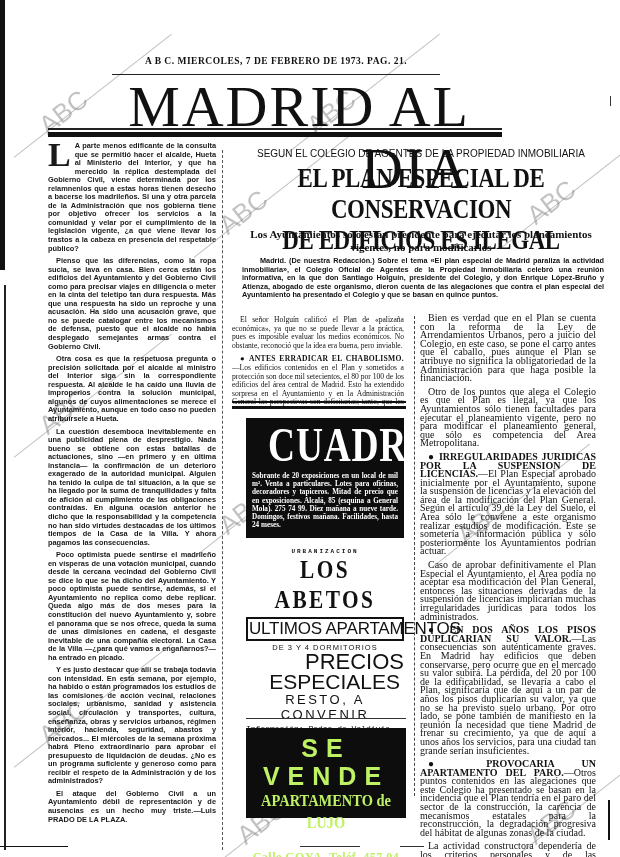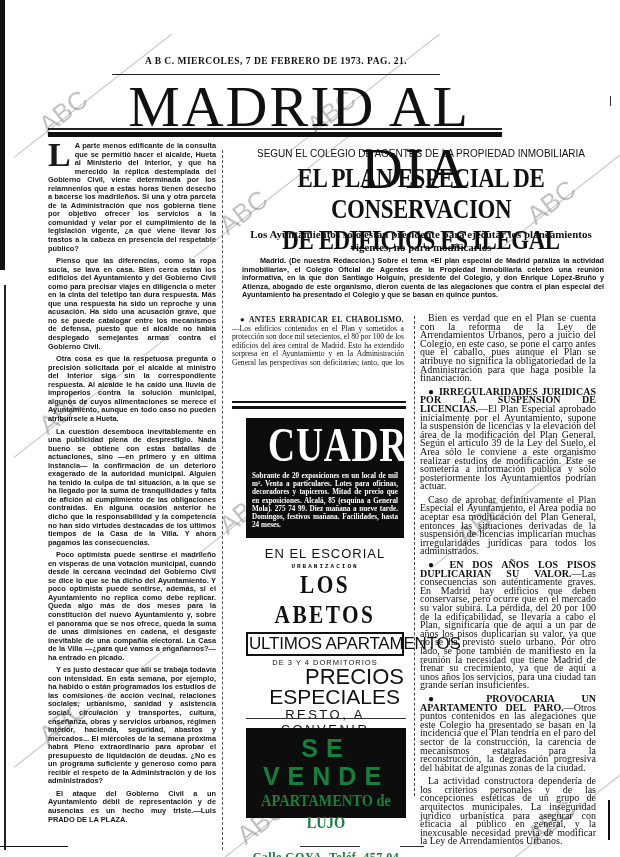--- a/index.html
+++ b/index.html
@@ -65,21 +65,21 @@
     padding: 0 1px; margin: 2px 0; letter-spacing: -0.2px; white-space: nowrap; }
   .ad-escorial .rooms { font-family: "Liberation Sans", sans-serif; font-size: 7.5px; letter-spacing: 1px; }
   .ad-escorial .precios { font-family: "Liberation Sans", sans-serif; font-size: 22px; text-align: right; line-height: 20px; padding-left: 4px; }
   .ad-escorial .especiales { font-family: "Liberation Sans", sans-serif; font-size: 21px; text-align: right; line-height: 20px; padding-right: 4px; }
   .ad-escorial .entrada { font-family: "Liberation Sans", sans-serif; font-size: 13px; margin-top: 3px; letter-spacing: -0.3px; }
   .ad-escorial .resto { font-family: "Liberation Sans", sans-serif; font-size: 13px; letter-spacing: 2.5px; }
   .ad-escorial .info { font-family: "Liberation Mono", monospace; font-size: 8px; text-align: left; line-height: 9.5px; margin-top: 2px; }
 
   .ad-rule3 { position: absolute; left: 246px; top: 718px; width: 160px; height: 1px; background: #333; }
 
-  .ad-vende { position: absolute; left: 246px; top: 728px; width: 160px; height: 90px; background: #0d0d0d; color: #15803d; text-align: center; padding-top: 6px; }
+  .ad-vende { position: absolute; left: 246px; top: 728px; width: 160px; height: 90px; background: #0d0d0d; color: #bef264; text-align: center; padding-top: 6px; }
   .ad-vende .big { font-family: "Liberation Sans", sans-serif; font-weight: bold; font-size: 25px; letter-spacing: 8px; line-height: 28px; }
   .ad-vende .apt { font-family: "Liberation Serif", serif; font-weight: bold; font-size: 17px; line-height: 22px; transform: scaleX(0.85); }
   .ad-vende .addr { font-family: Liberation Serif, serif; font-weight: bold; font-size: 12px; margin-top: 16px; letter-spacing: 0.5px; }
 
   .col-divider2 { position: absolute; left: 414px; top: 316px; width: 1px; height: 480px; border-left: 1px dashed #444; }
 
   
   .col-right { position: absolute; left: 420px; top: 314px; width: 176px; }
   .col-right p { font-family: "Liberation Serif", serif; font-size: 10px; line-height: 8.6px;
     text-align: justify; text-indent: 8px; margin-bottom: 5px; }
@@ -139,35 +139,37 @@
 
 <div class="kicker">SEGUN EL COLEGIO DE AGENTES DE LA PROPIEDAD INMOBILIARIA</div>
 <div class="headline">
   <div>EL PLAN ESPECIAL DE CONSERVACION</div>
   <div>DE EDIFICIOS ES ILEGAL</div>
 </div>
 <div class="subhead">Los Ayuntamientos sólo están presidente para ejecutar los planeamientos vigentes, no para modificarlos</div>
 <div class="lead">Madrid. (De nuestra Redacción.) Sobre el tema «El plan especial de Madrid paraliza la actividad inmobiliaria», el Colegio Oficial de Agentes de la Propiedad Inmobiliaria celebró una reunión informativa, en la que don Santiago Holguín, presidente del Colegio, y don Enrique López-Bruño y Atienza, abogado de este organismo, dieron cuenta de las alegaciones que contra el plan especial del Ayuntamiento ha presentado el Colegio y que se basan en quince puntos.</div>
 
 <div class="col-mid">
+  <p>
+    <strong></strong><span>El señor Holguín calificó el Plan de «palizaña económica», ya que no se puede llevar a la práctica, pues es imposible evaluar los medios económicos. No obstante, reconoció que la idea era buena, pero inviable.</span>
+  </p>
   <p style="max-height:52px;overflow:hidden;">
     ● <strong>ANTES ERRADICAR EL CHABOLISMO.</strong><span>—Los edificios contenidos en el Plan y sometidos a protección son doce mil setecientos, el 80 por 100 de los edificios del área central de Madrid. Esto ha extendido sorpresa en el Ayuntamiento y en la Administración General las perspectivas son deficitarias; tanto, que los problemas del chabolismo no pueden resolverse. Y es un tema prioritario.</span>
   </p>
 </div>
 
 <div class="ad-rule"></div>
 <div class="ad-rule2"></div>
 
 <div class="ad-cuadros">
   <div class="big">CUADROS</div>
   <div class="small">Sobrante de 20 exposiciones en un local de mil m². Venta a particulares. Lotes para oficinas, decoradores y tapiceros. Mitad de precio que en exposiciones. Alcalá, 85 (esquina a General Mola). 275 74 99. Diez mañana a nueve tarde. Domingos, festivos mañana. Facilidades, hasta 24 meses.</div>
 </div>
 
 <div class="ad-escorial">
-  <div class="loc">EN EL ESCORIAL</div>
   <div class="urb">URBANIZACION</div>
   <div class="name">LOS ABETOS</div>
   <div class="boxed">ULTIMOS APARTAMENTOS</div>
   <div class="rooms">DE 3 Y 4 DORMITORIOS</div>
   <div class="precios">PRECIOS</div>
   <div class="especiales">ESPECIALES</div>
   <div class="resto">RESTO, A CONVENIR</div>
   <div class="info">
     <div>Información: Pedro de Valdivia, 9</div>
     <div>Teléf. 262 84 60 - Madrid-6</div>
@@ -180,20 +182,21 @@
 <div class="ad-vende">
   <div class="big">SE VENDE</div>
   <div class="apt">APARTAMENTO de LUJO</div>
   <div class="addr">Calle GOYA. Teléf. 457 04 23</div>
 </div>
 
 <div class="col-divider2"></div>
 
 <div class="col-right">
   <p>Bien es verdad que en el Plan se cuenta con la reforma de la Ley de Arrendamientos Urbanos, pero a juicio del Colegio, en este caso, se pone el carro antes que el caballo, pues aunque el Plan se atribuye no significa la obligatoriedad de la Administración para que haga posible la financiación.</p>
+  <p>Otro de los puntos que alega el Colegio es que el Plan es ilegal, ya que los Ayuntamientos sólo tienen facultades para ejecutar el planeamiento vigente, pero no para modificar el planeamiento general, que sólo es competencia del Area Metropolitana.</p>
   <p>● <strong>IRREGULARIDADES JURIDICAS POR LA SUSPENSION DE LICENCIAS.</strong><span>—El Plan Especial aprobado inicialmente por el Ayuntamiento, supone la suspensión de licencias y la elevación del área de la modificación del Plan General. Según el artículo 39 de la Ley del Suelo, el Area sólo le conviene a este organismo realizar estudios de modificación. Este se sometería a información pública y sólo posteriormente los Ayuntamientos podrían actuar.</span></p>
   <p>Caso de aprobar definitivamente el Plan Especial el Ayuntamiento, el Area podía no aceptar esa modificación del Plan General, entonces las situaciones derivadas de la suspensión de licencias implicarían muchas irregularidades jurídicas para todos los administrados.</p>
   <p>● <strong>EN DOS AÑOS LOS PISOS DUPLICARIAN SU VALOR.</strong><span>—Las consecuencias son auténticamente graves. En Madrid hay edificios que deben conservarse, pero ocurre que en el mercado su valor subirá. La pérdida, del 20 por 100 de la edificabilidad, se llevaría a cabo el Plan, significaría que de aquí a un par de años los pisos duplicarían su valor, ya que no se ha previsto suelo urbano. Por otro lado, se pone también de manifiesto en la reunión la necesidad que tiene Madrid de frenar su crecimiento, ya que de aquí a unos años los servicios, para una ciudad tan grande serían insuficientes.</span></p>
   <p>● <strong>PROVOCARIA UN APARTAMENTO DEL PARO.</strong><span>—Otros puntos contenidos en las alegaciones que este Colegio ha presentado se basan en la incidencia que el Plan tendría en el paro del sector de la construcción, la carencia de mecanismos estatales para la reconstrucción, la degradación progresiva del hábitat de algunas zonas de la ciudad.</span></p>
   <p>La actividad constructora dependería de los criterios personales y de las concepciones estéticas de un grupo de arquitectos municipales. La inseguridad jurídico urbanística para asegurar con eficacia al público en general, y la inexcusable necesidad previa de modificar la Ley de Arrendamientos Urbanos.</p>
 </div>
 
 <div class="right-mark"></div>
 <div class="bottom-rule-l"></div>
 <div class="bottom-rule-m"></div>

